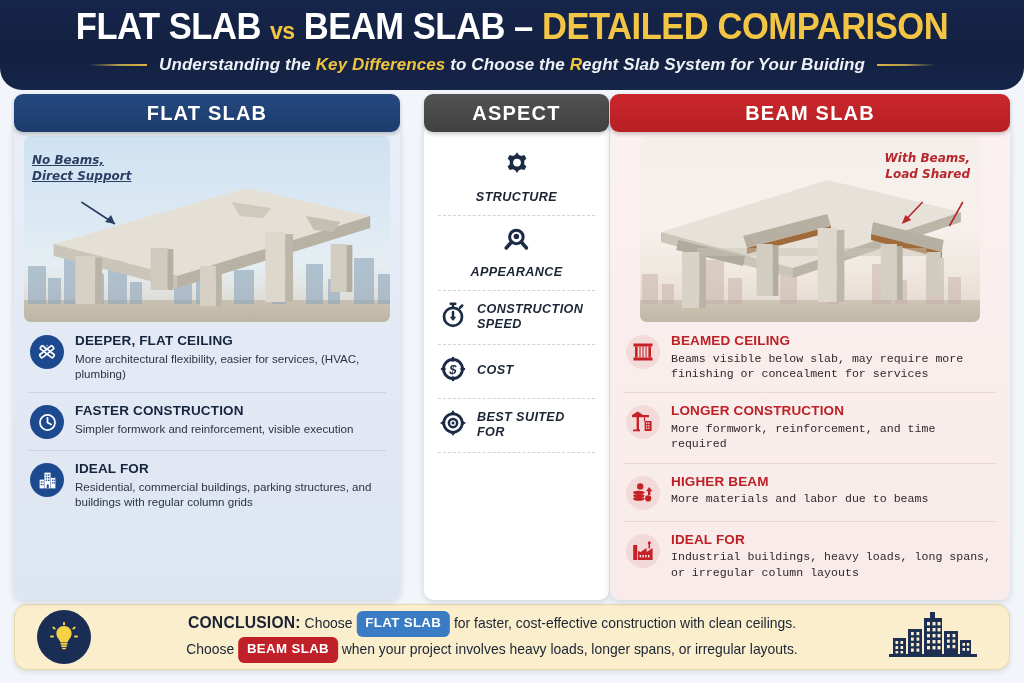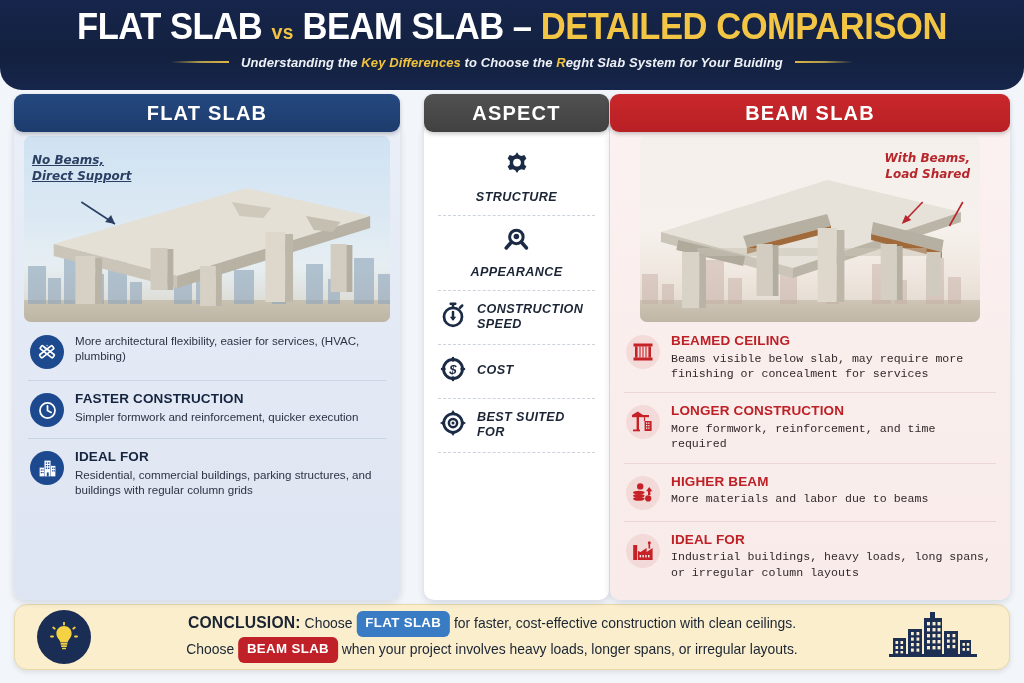--- a/index.html
+++ b/index.html
@@ -36,37 +36,37 @@
     font-size: 36px;
     font-weight: bold;
     letter-spacing: -0.5px;
     line-height: 1.05;
     color: #ffffff;
     white-space: nowrap;
     font-family: "Liberation Sans", sans-serif;
     transform: scaleX(0.96);
   }
   .banner-title .yellow { color: #f3c544; }
-  .banner-title .vs { color: #f3c544; font-size: 20px; font-family: Liberation Mono, monospace; }
+  .banner-title .vs { color: #f3c544; font-size: 24px; }
   .banner-sub-wrap {
     display: flex;
     align-items: center;
     justify-content: center;
     gap: 12px;
     margin-top: 9px;
   }
   .rule {
     width: 58px; height: 2px;
     background: linear-gradient(90deg, rgba(243,197,68,0) 0%, #b09a4a 50%, rgba(243,197,68,0.9) 100%);
   }
   .rule.right {
     background: linear-gradient(90deg, rgba(243,197,68,0.9) 0%, #b09a4a 50%, rgba(243,197,68,0) 100%);
   }
   .banner-sub {
-    font-size: 13px;
+    font-size: 17px;
     font-weight: bold;
     font-style: italic;
     color: #eef2f8;
     white-space: nowrap;
     letter-spacing: 0.1px;
   }
   .banner-sub .hl { color: #f0c33f; }
 
   
   .cols {
@@ -376,34 +376,35 @@
                 <rect x="2.5" y="9.2" width="19" height="4.6" rx="1" transform="rotate(38 12 12)"></rect>
                 <rect x="2.5" y="9.2" width="19" height="4.6" rx="1" transform="rotate(-38 12 12)"></rect>
               </g>
               <g stroke="#fff" stroke-width="1.1">
                 <line x1="8" y1="6.5" x2="9.6" y2="8.2"></line>
                 <line x1="11.5" y1="3.5" x2="13" y2="5.2"></line>
               </g>
             </svg>
           </div>
           <div class="feat-text">
+            <div class="feat-title t-blue">DEEPER, FLAT CEILING</div>
             <div class="feat-desc">More architectural flexibility, easier for services, (HVAC, plumbing)</div>
           </div>
         </div>
 
         <div class="feat">
           <div class="feat-icon icon-blue">
             <svg width="21" height="21" viewBox="0 0 24 24">
               <circle cx="12" cy="12" r="8.6" fill="none" stroke="#fff" stroke-width="2"></circle>
               <path d="M12 6.6 L12 12 L16.2 14.2" fill="none" stroke="#fff" stroke-width="2" stroke-linecap="round"></path>
             </svg>
           </div>
           <div class="feat-text">
             <div class="feat-title t-blue">FASTER CONSTRUCTION</div>
-            <div class="feat-desc">Simpler formwork and reinforcement, quicker execution</div>
+            <div class="feat-desc">Simpler formwork and reinforcement, visible execution</div>
           </div>
         </div>
 
 
         <div class="feat">
           <div class="feat-icon icon-blue">
             <svg width="21" height="21" viewBox="0 0 24 24">
               <rect x="8.5" y="3" width="7" height="18" fill="#fff"></rect>
               <rect x="3" y="11" width="5" height="10" fill="#fff"></rect>
               <rect x="16" y="9" width="5" height="12" fill="#fff"></rect>

